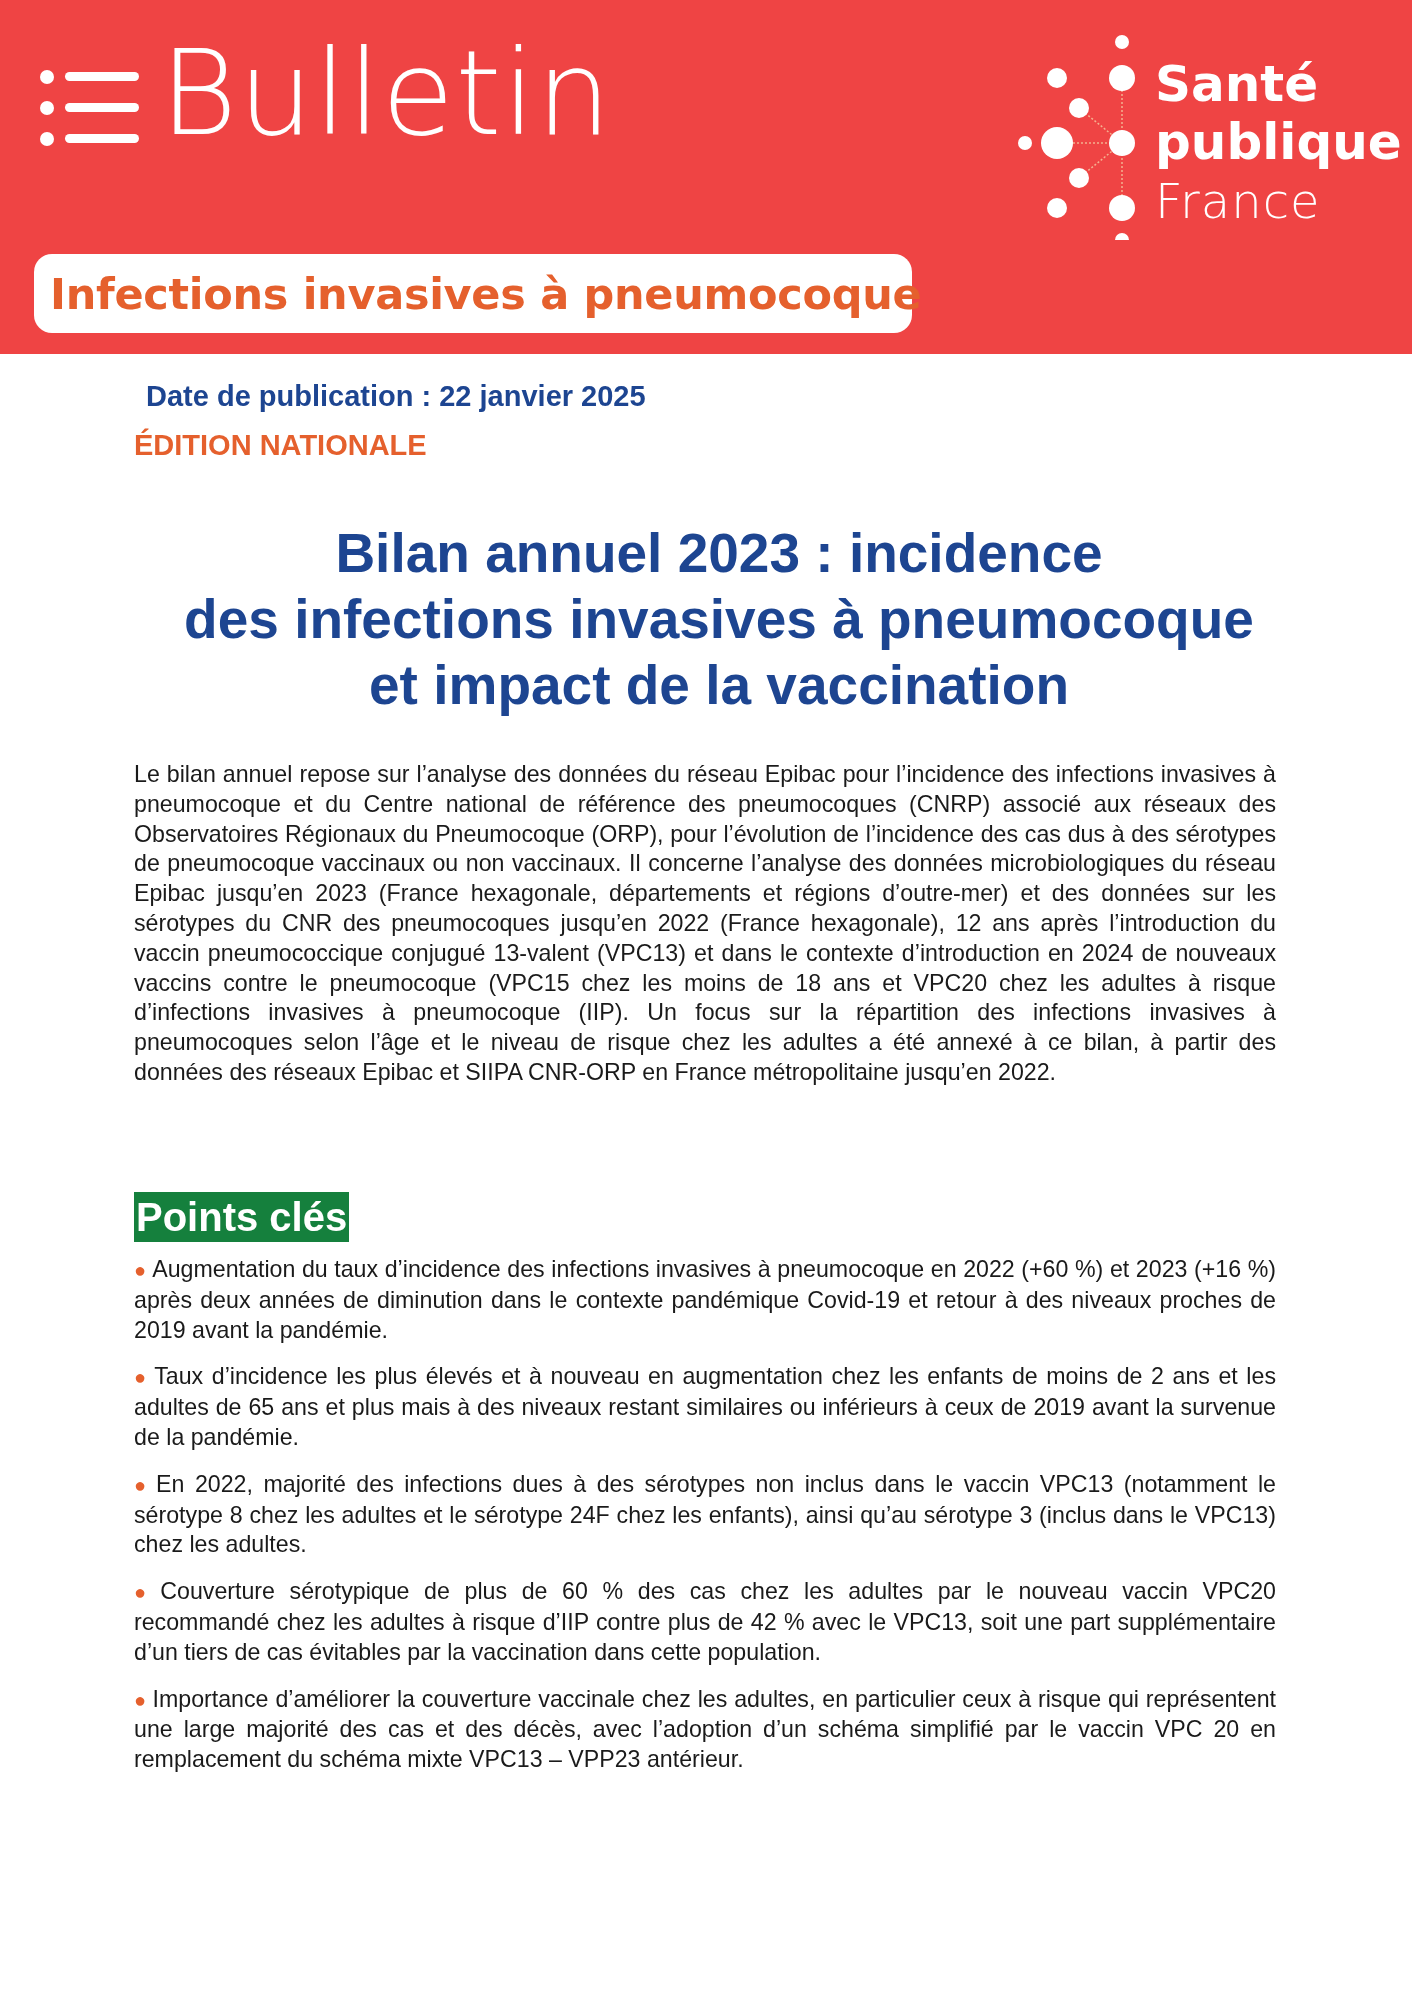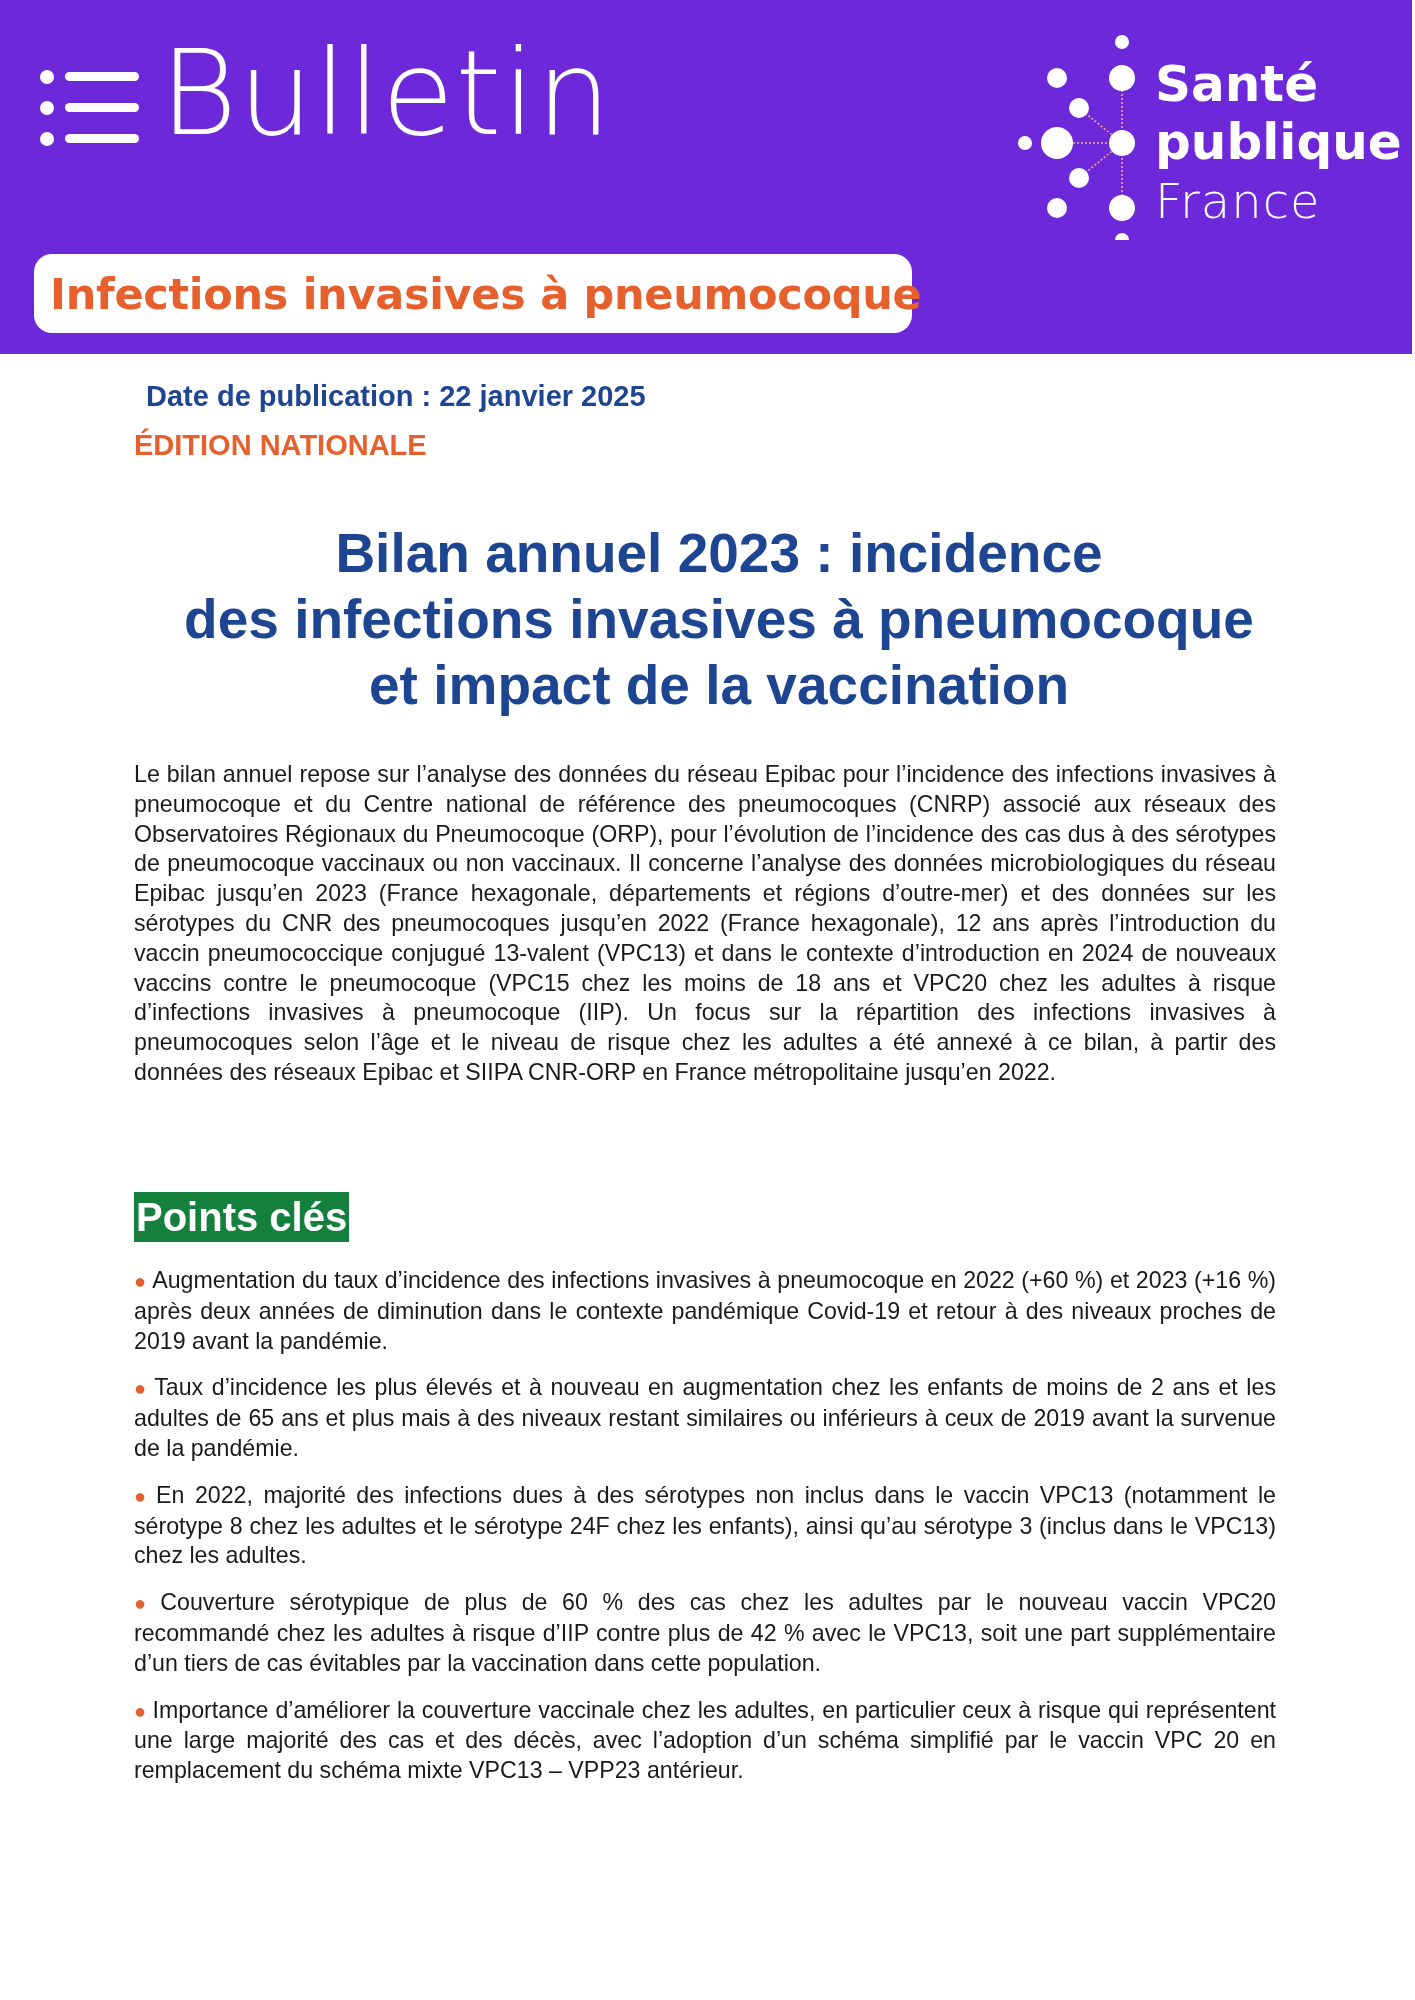--- a/index.html
+++ b/index.html
@@ -1,18 +1,18 @@
 <!DOCTYPE html>
 <html><head>
   <meta charset="utf-8">
   <style>
     html, body { margin: 0; padding: 0; background: #ffffff; }
     body { width: 1415px; height: 2000px; position: relative; overflow: hidden; font-family: "Liberation Sans", sans-serif; color: #1a1a1a; }
 
-    .header { position: absolute; left: 0; top: 0; width: 1412px; height: 354px; background: #6d28d9; }
+    .header { position: absolute; left: 0; top: 0; width: 1412px; height: 354px; background: #ef4444; }
 
     .bulletin-icon { position: absolute; left: 40px; top: 70px; width: 100px; height: 76px; }
     .bulletin-icon .dot { position: absolute; left: 0; width: 14px; height: 14px; border-radius: 50%; background: #fff; }
     .bulletin-icon .bar { position: absolute; left: 25px; width: 74px; height: 9px; border-radius: 5px; background: #fff; }
 
     .bulletin-title { position: absolute; left: 160px; top: 34px; font-family: "DejaVu Sans", sans-serif; font-weight: 200; font-size: 118px; line-height: 1; color: #fff; letter-spacing: 1px; -webkit-text-stroke: 0; }
 
     .logo-mark { position: absolute; left: 1005px; top: 30px; width: 140px; height: 210px; }
     .logo-text { position: absolute; left: 1155px; top: 55px; color: #fff; font-family: "DejaVu Sans", sans-serif; }
     .logo-text .l1, .logo-text .l2 { font-weight: bold; font-size: 50px; line-height: 58px; display: block; }
@@ -25,21 +25,21 @@
     .edition { position: absolute; left: 134px; top: 429px; font-weight: bold; font-size: 29px; color: #e5602d; }
 
     .main-title { position: absolute; left: 100px; top: 506px; width: 1210px; text-align: center; font-weight: bold; font-size: 55px; line-height: 66px; color: #1d4591; }
     .main-title span { display: block; }
 
     .intro { position: absolute; left: 134px; top: 760px; width: 1142px; font-size: 23.2px; line-height: 29.8px; text-align: justify; color: #1a1a1a; }
 
     .points-heading { position: absolute; left: 134px; top: 1192px; background: #15803d; color: #fff; font-weight: bold; font-size: 40px; line-height: 50px; padding: 0 2px; }
 
     .points { position: absolute; left: 134px; top: 1255px; width: 1142px; }
-    .point { font-size: 23.2px; line-height: 29.8px; text-align: justify; margin: 11px 0 17px 0; color: #1a1a1a; }
+    .point { font-size: 23.2px; line-height: 29.8px; text-align: justify; margin: 0 0 17px 0; color: #1a1a1a; }
     .bullet { color: #e5602d; font-size: 20px; margin-right: 6px; }
   </style>
 </head>
 <body>
 
 <div class="header">
   <div class="bulletin-icon">
     <div class="dot" style="top:0px"></div>
       <div class="bar" style="top:2px"></div>
     <div class="dot" style="top:31px"></div>

